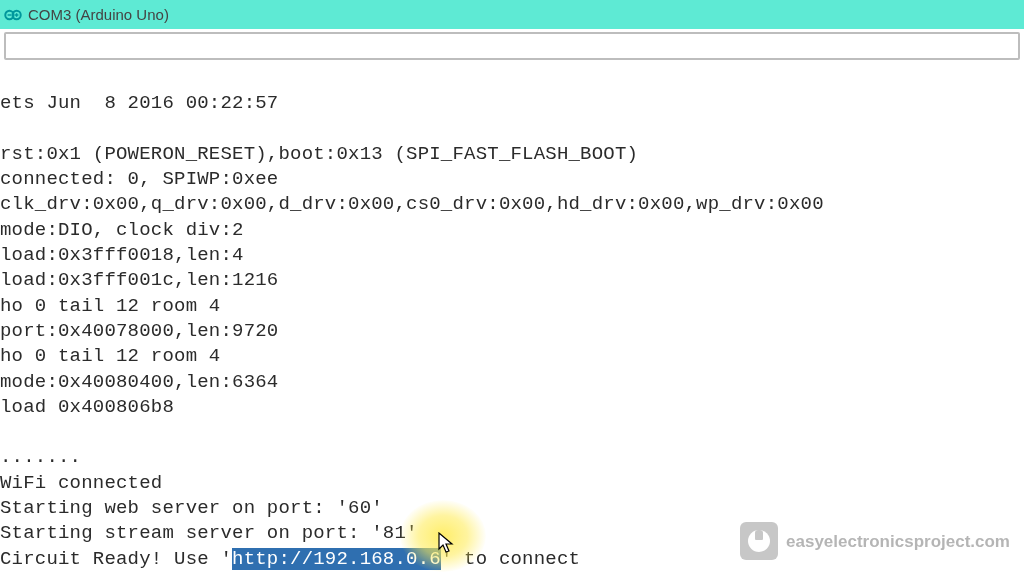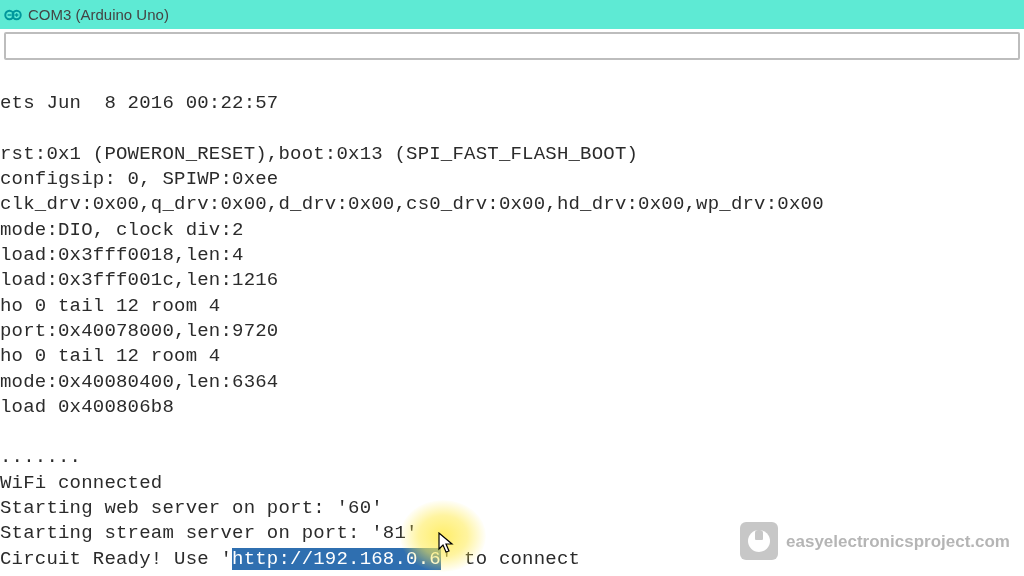--- a/index.html
+++ b/index.html
@@ -120,21 +120,21 @@
 </div>
 
 <div class="input-row">
   <input type="text" value="" style="">
 </div>
 
 <div class="console">
 <span>ets Jun  8 2016 00:22:57</span>
 <span></span>
 <span>rst:0x1 (POWERON_RESET),boot:0x13 (SPI_FAST_FLASH_BOOT)</span>
-<span>configsip: 0, SPIWP:0xee</span>
+<span>connected: 0, SPIWP:0xee</span>
 <span>clk_drv:0x00,q_drv:0x00,d_drv:0x00,cs0_drv:0x00,hd_drv:0x00,wp_drv:0x00</span>
 <span>mode:DIO, clock div:2</span>
 <span>load:0x3fff0018,len:4</span>
 <span>load:0x3fff001c,len:1216</span>
 <span>ho 0 tail 12 room 4</span>
 <span>port:0x40078000,len:9720</span>
 <span>ho 0 tail 12 room 4</span>
 <span>mode:0x40080400,len:6364</span>
 <span>load 0x400806b8</span>
 <span></span>

